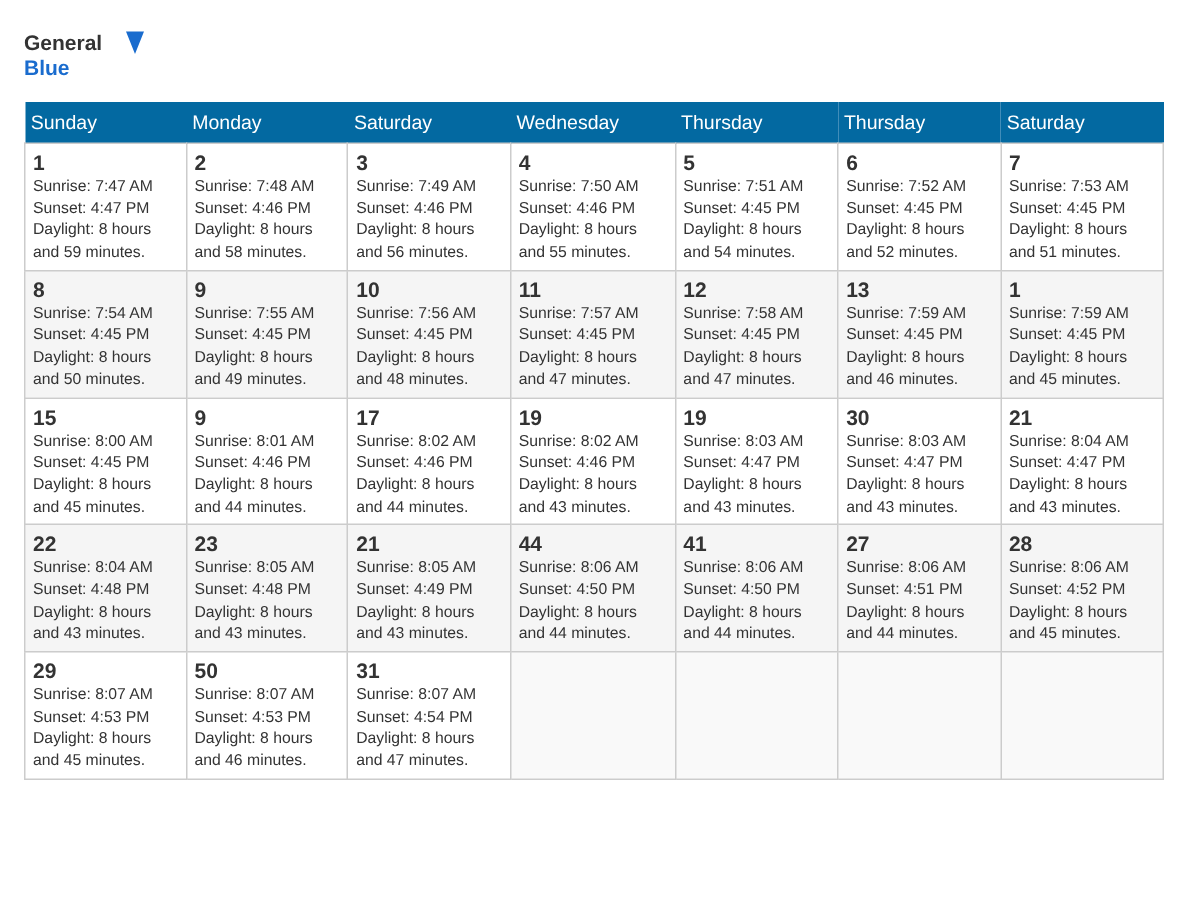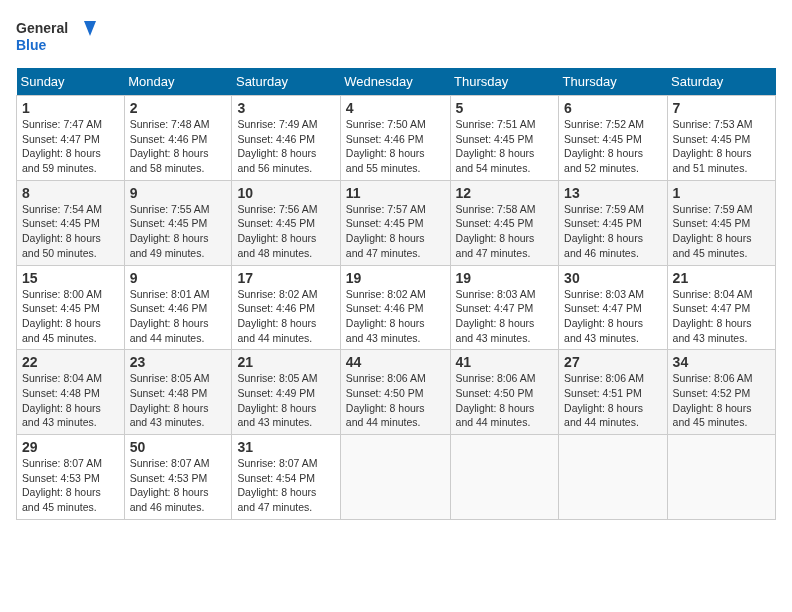--- a/index.html
+++ b/index.html
@@ -128,21 +128,21 @@
         <td><span class="day-num">30</span><span class="cell-text">Sunrise: 8:03 AM<br>Sunset: 4:47 PM<br>Daylight: 8 hours and 43 minutes.</span></td>
         <td><span class="day-num">21</span><span class="cell-text">Sunrise: 8:04 AM<br>Sunset: 4:47 PM<br>Daylight: 8 hours and 43 minutes.</span></td>
       </tr>
       <tr>
         <td><span class="day-num">22</span><span class="cell-text">Sunrise: 8:04 AM<br>Sunset: 4:48 PM<br>Daylight: 8 hours and 43 minutes.</span></td>
         <td><span class="day-num">23</span><span class="cell-text">Sunrise: 8:05 AM<br>Sunset: 4:48 PM<br>Daylight: 8 hours and 43 minutes.</span></td>
         <td><span class="day-num">21</span><span class="cell-text">Sunrise: 8:05 AM<br>Sunset: 4:49 PM<br>Daylight: 8 hours and 43 minutes.</span></td>
         <td><span class="day-num">44</span><span class="cell-text">Sunrise: 8:06 AM<br>Sunset: 4:50 PM<br>Daylight: 8 hours and 44 minutes.</span></td>
         <td><span class="day-num">41</span><span class="cell-text">Sunrise: 8:06 AM<br>Sunset: 4:50 PM<br>Daylight: 8 hours and 44 minutes.</span></td>
         <td><span class="day-num">27</span><span class="cell-text">Sunrise: 8:06 AM<br>Sunset: 4:51 PM<br>Daylight: 8 hours and 44 minutes.</span></td>
-        <td><span class="day-num">34</span><span class="cell-text">Sunrise: 8:06 AM<br>Sunset: 4:52 PM<br>Daylight: 8 hours and 45 minutes.</span></td>
+        <td><span class="day-num">28</span><span class="cell-text">Sunrise: 8:06 AM<br>Sunset: 4:52 PM<br>Daylight: 8 hours and 45 minutes.</span></td>
       </tr>
       <tr>
         <td><span class="day-num">29</span><span class="cell-text">Sunrise: 8:07 AM<br>Sunset: 4:53 PM<br>Daylight: 8 hours and 45 minutes.</span></td>
         <td><span class="day-num">50</span><span class="cell-text">Sunrise: 8:07 AM<br>Sunset: 4:53 PM<br>Daylight: 8 hours and 46 minutes.</span></td>
         <td><span class="day-num">31</span><span class="cell-text">Sunrise: 8:07 AM<br>Sunset: 4:54 PM<br>Daylight: 8 hours and 47 minutes.</span></td>
         <td class="empty-cell"></td>
         <td class="empty-cell"></td>
         <td class="empty-cell"></td>
         <td class="empty-cell"></td>
       </tr>

